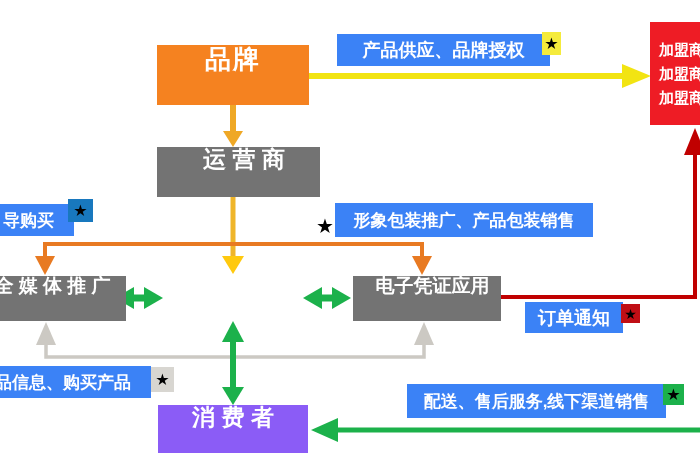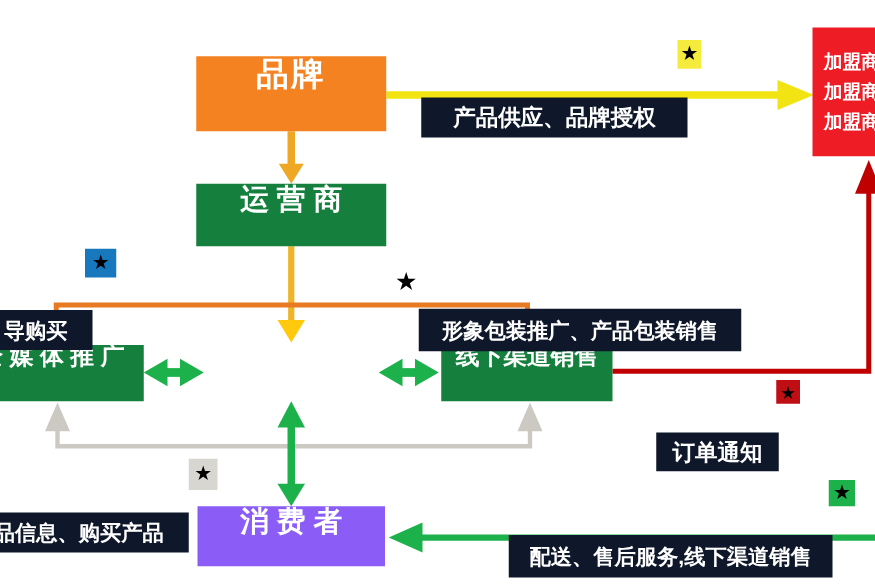--- a/index.html
+++ b/index.html
@@ -6,25 +6,25 @@
   #stage{
     position:relative;width:700px;height:470px;overflow:hidden;background:#ffffff;
     font-family:"Liberation Sans","DejaVu Sans",sans-serif;
   }
   #arrows{position:absolute;left:0;top:0;width:700px;height:470px;z-index:1;}
   .node{
     position:absolute;z-index:2;display:flex;align-items:flex-start;justify-content:center;
     color:#fff;font-weight:bold;text-align:center;line-height:1.1;
   }
   .node.orange{background:#F58220;}
-  .node.crimson{background:#15803d;}
+  .node.crimson{background:#737373;padding-left:11px;}
   .node.green{background:#8b5cf6;}
   .glabel{
-    position:absolute;z-index:3;background:#0f172a;color:#fff;font-weight:bold;
-    display:flex;align-items:center;justify-content:center;white-space:nowrap;overflow:hidden;margin-top:44px;
+    position:absolute;z-index:3;background:#3b82f6;color:#fff;font-weight:bold;
+    display:flex;align-items:center;justify-content:center;white-space:nowrap;overflow:hidden;
   }
   .badge{
     position:absolute;z-index:4;display:flex;align-items:center;justify-content:center;
     color:#000;font-size:16px;line-height:1;
   }
   .badge.yellow{background:#F5EB3C;}
   .badge.blue{background:#1878BE;}
   .badge.red{background:#C00E15;}
   .badge.lightgray{background:#D8D6D1;}
   .badge.green{background:#1CB14B;}
@@ -111,21 +111,21 @@
     <span>加盟商</span>
     <span>加盟商</span>
   </div>
 
   <div class="node crimson" style="left:-32px;top:276px;width:147px;height:45px;font-size:19px;white-space:nowrap;">
     <span>全 媒 体 推 广</span>
   </div>
 
 
   <div class="node crimson" style="left:353px;top:276px;width:137px;height:45px;font-size:19px;">
-    <span>线下渠道销售</span>
+    <span>电子凭证应用</span>
   </div>
 
   <div class="node green" style="left:158px;top:405px;width:150px;height:48px;font-size:23px;">
     <span>消 费 者</span>
   </div>
 
   <div class="glabel" style="left:337px;top:34px;width:213px;height:32px;font-size:18px;">
     <span>产品供应、品牌授权</span>
   </div>
 

